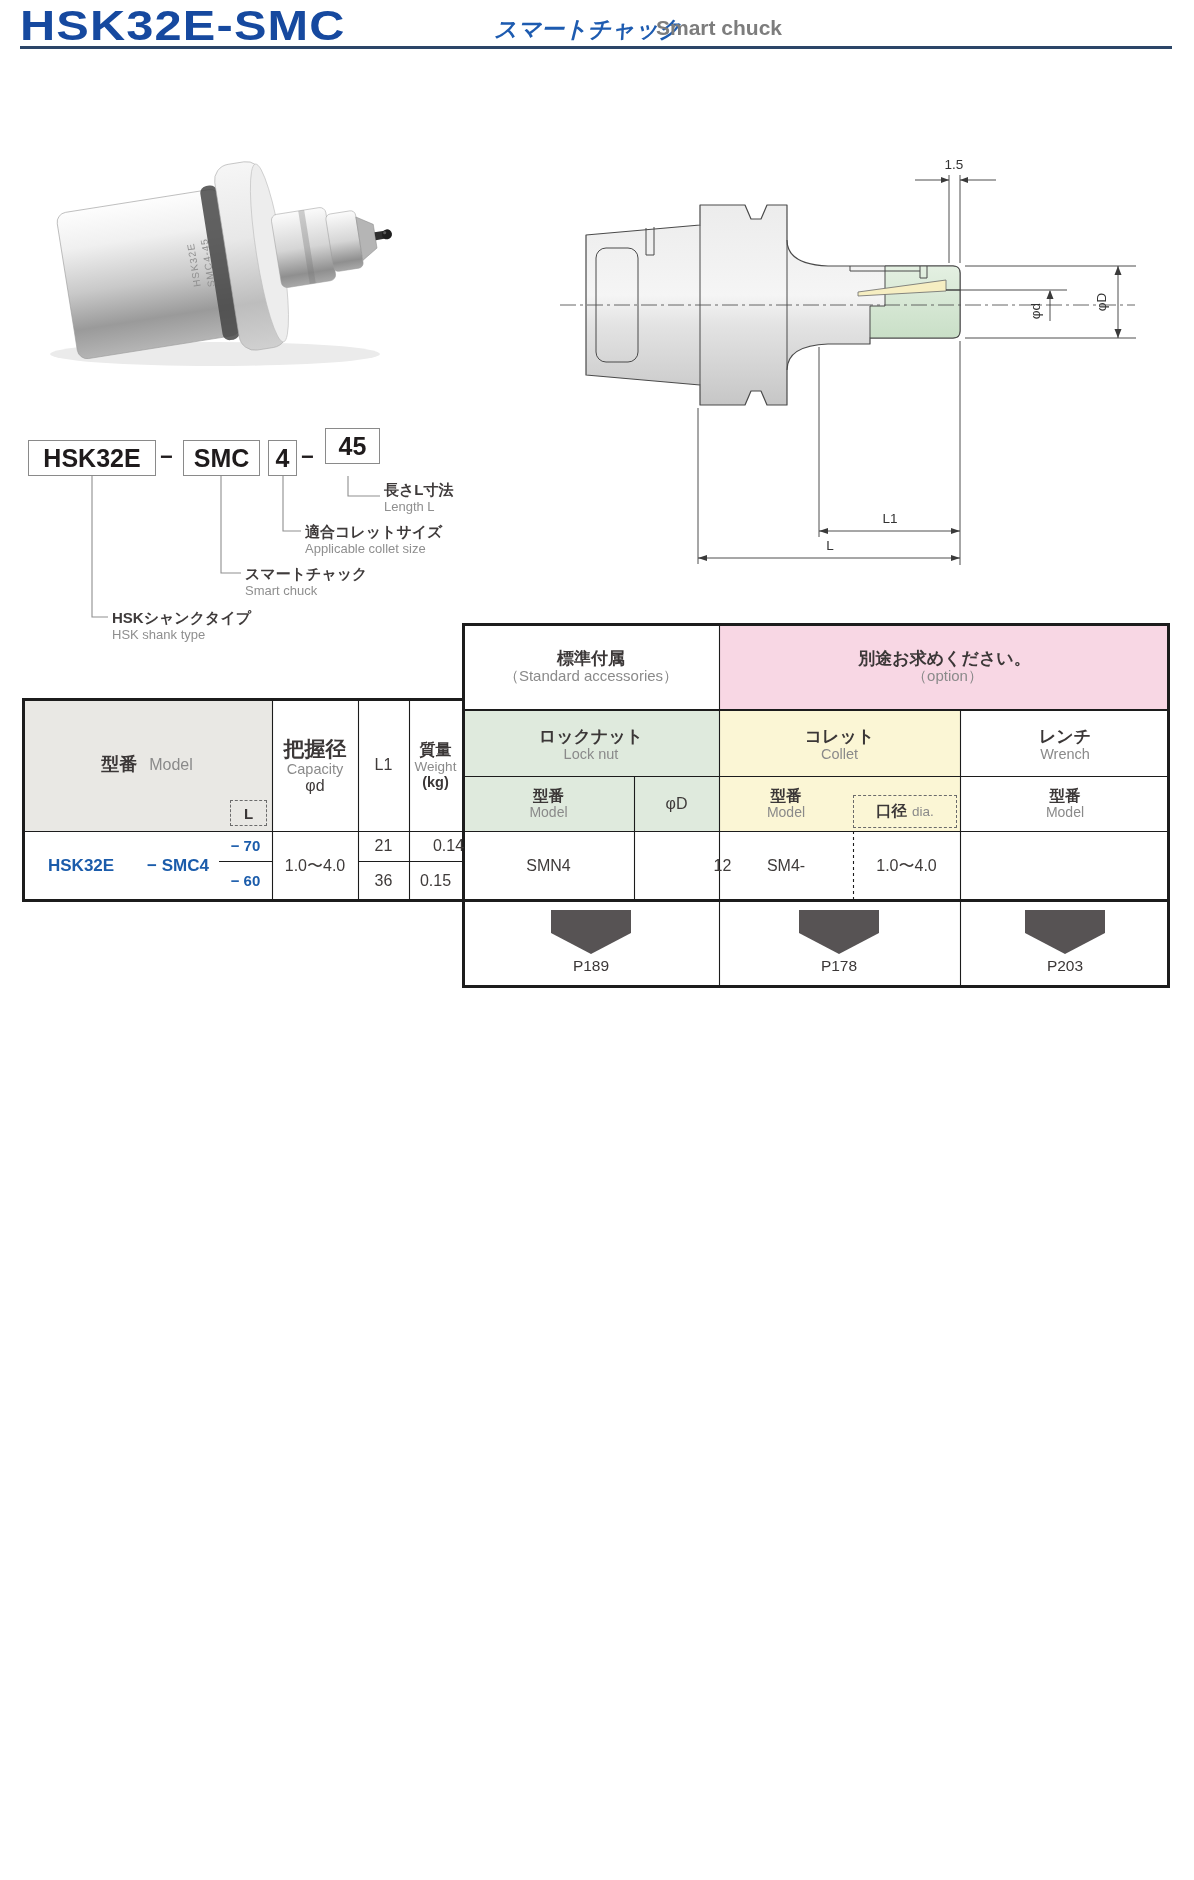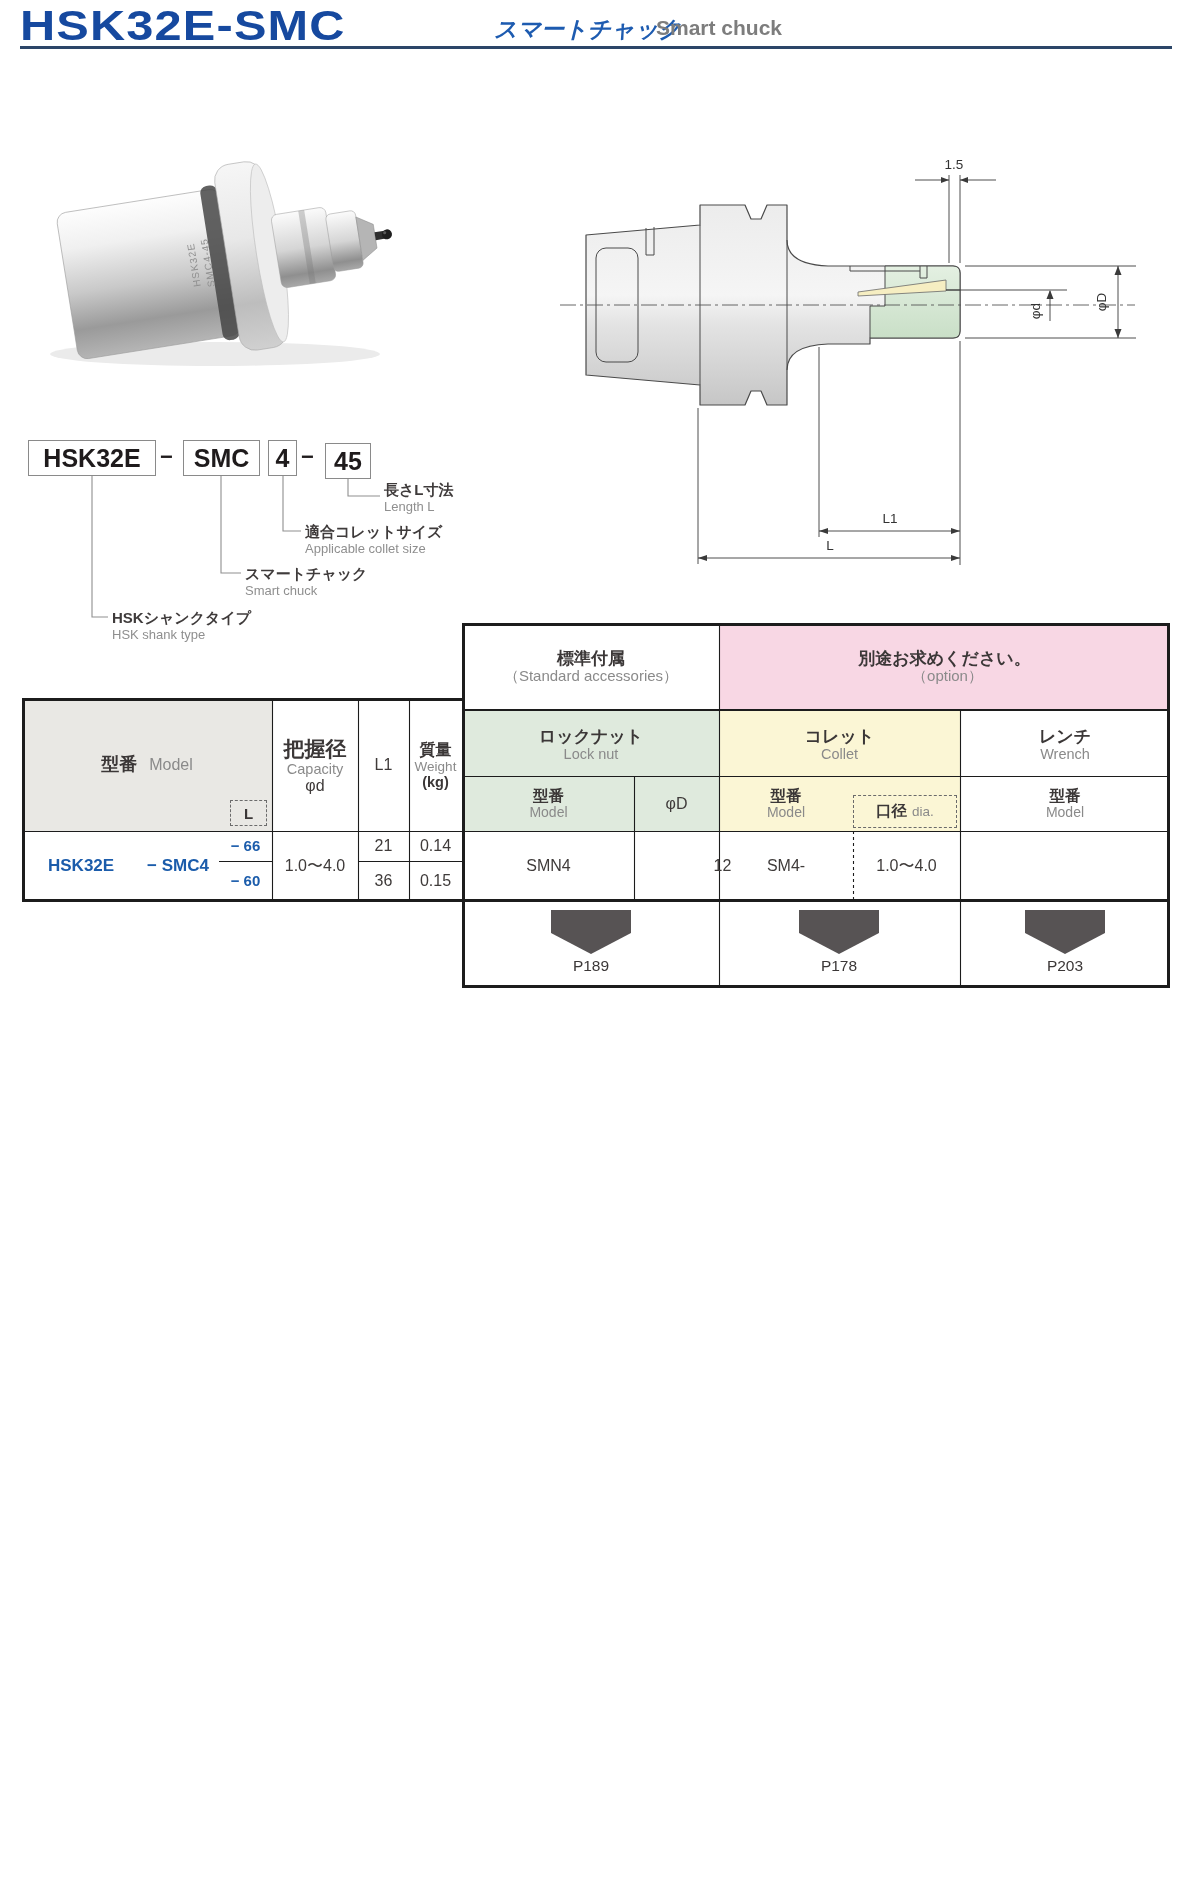--- a/index.html
+++ b/index.html
@@ -160,21 +160,21 @@
       <path d="M263,46 L263,101 L281,101"></path>
       <path d="M201,46 L201,143 L221,143"></path>
       <path d="M72,46 L72,187 L88,187"></path>
     </g>
   </svg>
   <div class="mbox" style="left:28px;top:440px;width:128px;">HSK32E</div>
   <div class="msep" style="left:160px;top:444px;">−</div>
   <div class="mbox" style="left:183px;top:440px;width:77px;">SMC</div>
   <div class="mbox" style="left:268px;top:440px;width:29px;">4</div>
   <div class="msep" style="left:301px;top:444px;">−</div>
-  <div class="mbox" style="left:325px;top:443px;width:46px;text-align:center;">45</div>
+  <div class="mbox" style="left:325px;top:428px;width:55px;text-align:center;">45</div>
 
   <div class="lbl-ja" style="left:384px;top:481px;">長さL寸法</div>
   <div class="lbl-en" style="left:384px;top:499px;">Length L</div>
   <div class="lbl-ja" style="left:305px;top:523px;">適合コレットサイズ</div>
   <div class="lbl-en" style="left:305px;top:541px;">Applicable collet size</div>
   <div class="lbl-ja" style="left:245px;top:565px;">スマートチャック</div>
   <div class="lbl-en" style="left:245px;top:583px;">Smart chuck</div>
   <div class="lbl-ja" style="left:112px;top:609px;">HSKシャンクタイプ</div>
   <div class="lbl-en" style="left:112px;top:627px;">HSK shank type</div>
 
@@ -267,26 +267,26 @@
       <span class="jp" style="font-size:15.5px;">口径</span>
       <span class="en" style="font-size:13.5px;">dia.</span>
     </div>
     <div class="cell stack" style="left:938px;top:156px;width:210px;height:50px;">
       <span class="jp" style="font-size:15.5px;">型番</span>
       <span class="en" style="font-size:14px;">Model</span>
     </div>
 
     <div class="cell blue" style="left:18px;top:208px;width:100px;height:69px;font-size:17px;justify-content:flex-start;padding-left:8px;">HSK32E</div>
     <div class="cell blue" style="left:116px;top:208px;width:80px;height:69px;font-size:17px;">−  SMC4</div>
-    <div class="cell blue" style="left:197px;top:208px;width:53px;height:30px;font-size:15px;">− 66</div>
+    <div class="cell blue" style="left:197px;top:208px;width:53px;height:30px;font-size:15px;">− 70</div>
     <div class="cell blue" style="left:197px;top:239px;width:53px;height:38px;font-size:15px;">− 60</div>
     <div class="cell" style="left:250px;top:208px;width:86px;height:69px;">1.0〜4.0</div>
     <div class="cell" style="left:336px;top:208px;width:51px;height:30px;">21</div>
     <div class="cell" style="left:336px;top:239px;width:51px;height:38px;">36</div>
-    <div class="cell" style="left:387px;top:208px;width:53px;height:30px;">0.14</div>
+    <div class="cell" style="left:387px;top:208px;width:53px;height:30px;padding-left:13px;">0.14</div>
     <div class="cell" style="left:387px;top:239px;width:53px;height:38px;">0.15</div>
     <div class="cell" style="left:441px;top:208px;width:171px;height:69px;">SMN4</div>
     <div class="cell" style="left:612px;top:208px;width:85px;height:69px;padding-left:46px;">12</div>
     <div class="cell" style="left:697px;top:208px;width:134px;height:69px;">SM4-</div>
     <div class="cell" style="left:831px;top:208px;width:107px;height:69px;">1.0〜4.0</div>
 
     <div class="pagearrow" style="left:529px;top:287px;"></div>
     <div class="pageref" style="left:529px;top:334px;">P189</div>
     <div class="pagearrow" style="left:777px;top:287px;"></div>
     <div class="pageref" style="left:777px;top:334px;">P178</div>

